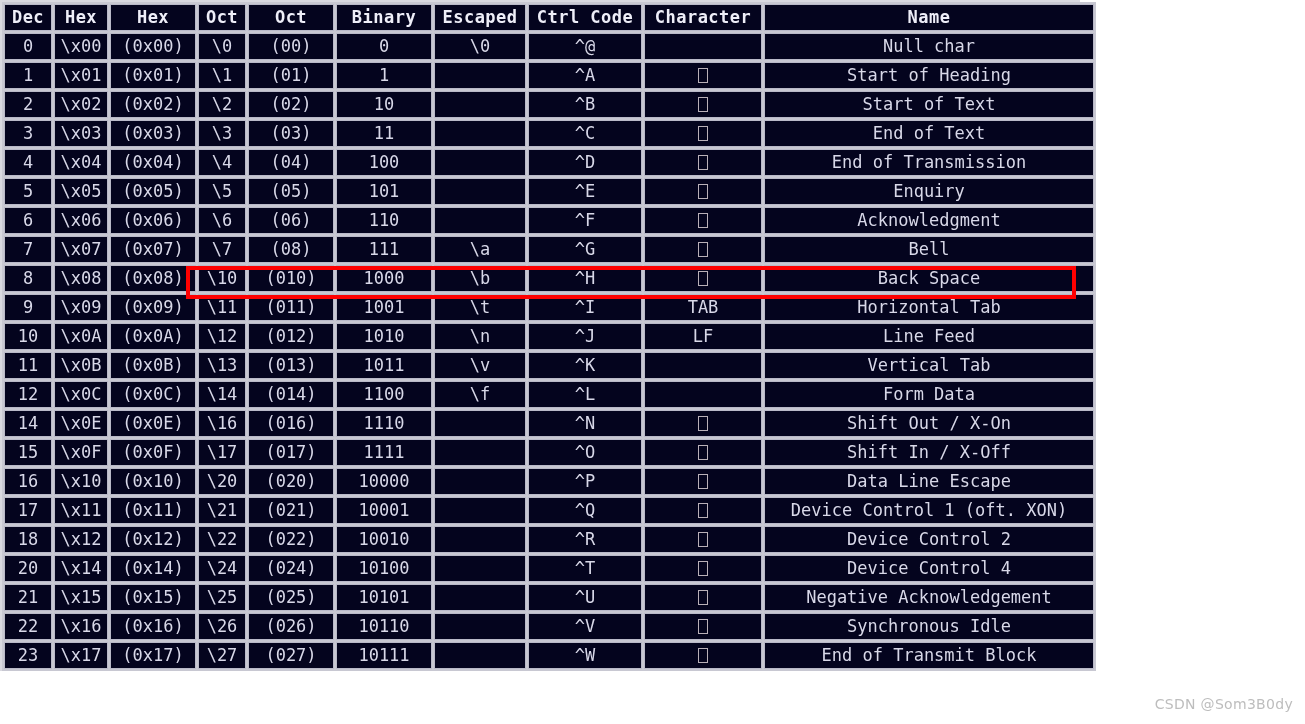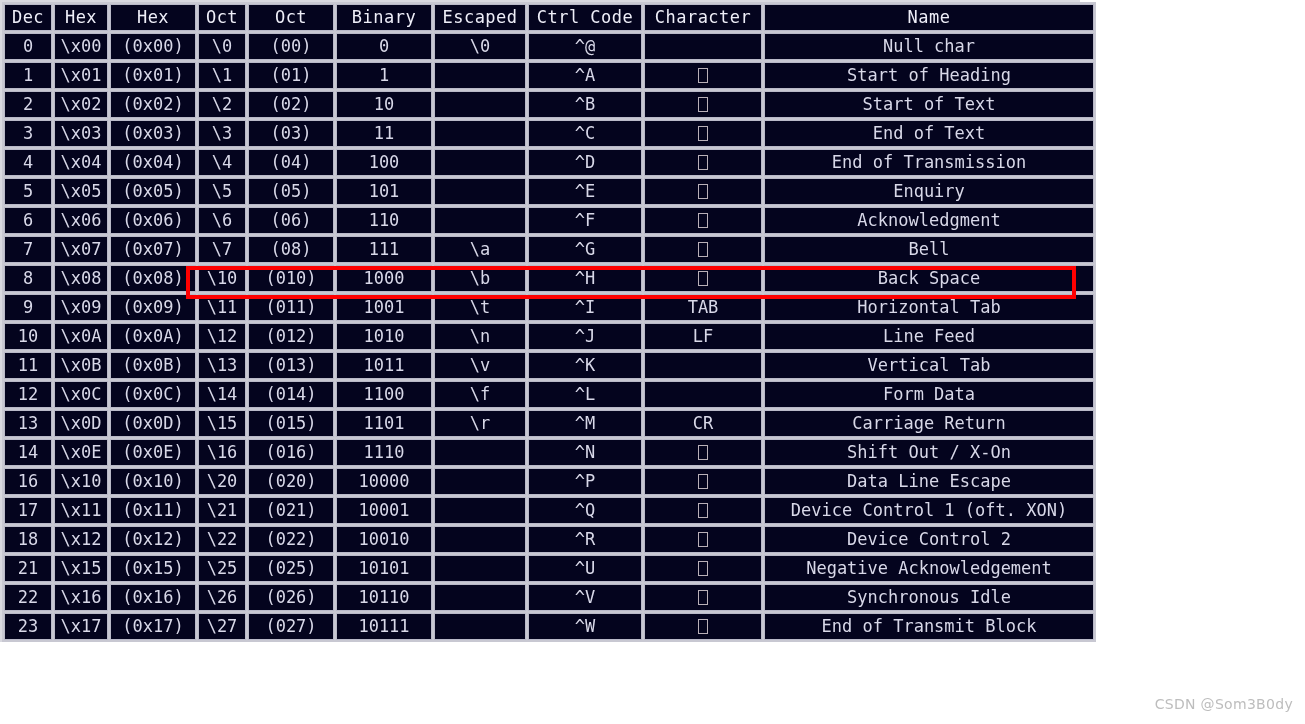--- a/index.html
+++ b/index.html
@@ -50,21 +50,21 @@
     font-size: 17px;
     line-height: 23px;
     height: 23px;
     padding: 1px 4px;
     text-align: center;
     white-space: nowrap;
     overflow: hidden;
   }
 
   table.ascii th {
-    font-weight: normal;
+    font-weight: bold;
     color: #eeeef8;
     letter-spacing: 0.5px;
   }
 
   
   col.c-dec      { width: 48px; }
   col.c-hex1     { width: 54px; }
   col.c-hex2     { width: 86px; }
   col.c-oct1     { width: 48px; }
   col.c-oct2     { width: 86px; }
@@ -297,44 +297,44 @@
             <td class="hex2">(0x0C)</td>
             <td class="oct1">\14</td>
             <td class="oct2">(014)</td>
             <td class="bin">1100</td>
             <td class="esc">\f</td>
             <td class="ctrl">^L</td>
             <td class="chr"></td>
             <td class="name">Form Data</td>
           </tr>
           <tr>
-            <td class="dec">13</td>
-            <td class="hex1">\x0D</td>
-            <td class="hex2">(0x0D)</td>
-            <td class="oct1">\15</td>
-            <td class="oct2">(015)</td>
-            <td class="bin">1101</td>
-            <td class="esc">\r</td>
-            <td class="ctrl">^M</td>
-            <td class="chr">CR</td>
-            <td class="name">Carriage Return</td>
-          </tr>
-          <tr>
             <td class="dec">14</td>
             <td class="hex1">\x0E</td>
             <td class="hex2">(0x0E)</td>
             <td class="oct1">\16</td>
             <td class="oct2">(016)</td>
             <td class="bin">1110</td>
             <td class="esc"></td>
             <td class="ctrl">^N</td>
             <td class="chr"><span class="tofu"></span></td>
             <td class="name">Shift Out / X-On</td>
           </tr>
           <tr>
+            <td class="dec">15</td>
+            <td class="hex1">\x0F</td>
+            <td class="hex2">(0x0F)</td>
+            <td class="oct1">\17</td>
+            <td class="oct2">(017)</td>
+            <td class="bin">1111</td>
+            <td class="esc"></td>
+            <td class="ctrl">^O</td>
+            <td class="chr"><span class="tofu"></span></td>
+            <td class="name">Shift In / X-Off</td>
+          </tr>
+          <tr>
             <td class="dec">16</td>
             <td class="hex1">\x10</td>
             <td class="hex2">(0x10)</td>
             <td class="oct1">\20</td>
             <td class="oct2">(020)</td>
             <td class="bin">10000</td>
             <td class="esc"></td>
             <td class="ctrl">^P</td>
             <td class="chr"><span class="tofu"></span></td>
             <td class="name">Data Line Escape</td>
@@ -357,20 +357,32 @@
             <td class="hex2">(0x12)</td>
             <td class="oct1">\22</td>
             <td class="oct2">(022)</td>
             <td class="bin">10010</td>
             <td class="esc"></td>
             <td class="ctrl">^R</td>
             <td class="chr"><span class="tofu"></span></td>
             <td class="name">Device Control 2</td>
           </tr>
           <tr>
+            <td class="dec">20</td>
+            <td class="hex1">\x14</td>
+            <td class="hex2">(0x14)</td>
+            <td class="oct1">\24</td>
+            <td class="oct2">(024)</td>
+            <td class="bin">10100</td>
+            <td class="esc"></td>
+            <td class="ctrl">^T</td>
+            <td class="chr"><span class="tofu"></span></td>
+            <td class="name">Device Control 4</td>
+          </tr>
+          <tr>
             <td class="dec">21</td>
             <td class="hex1">\x15</td>
             <td class="hex2">(0x15)</td>
             <td class="oct1">\25</td>
             <td class="oct2">(025)</td>
             <td class="bin">10101</td>
             <td class="esc"></td>
             <td class="ctrl">^U</td>
             <td class="chr"><span class="tofu"></span></td>
             <td class="name">Negative Acknowledgement</td>

